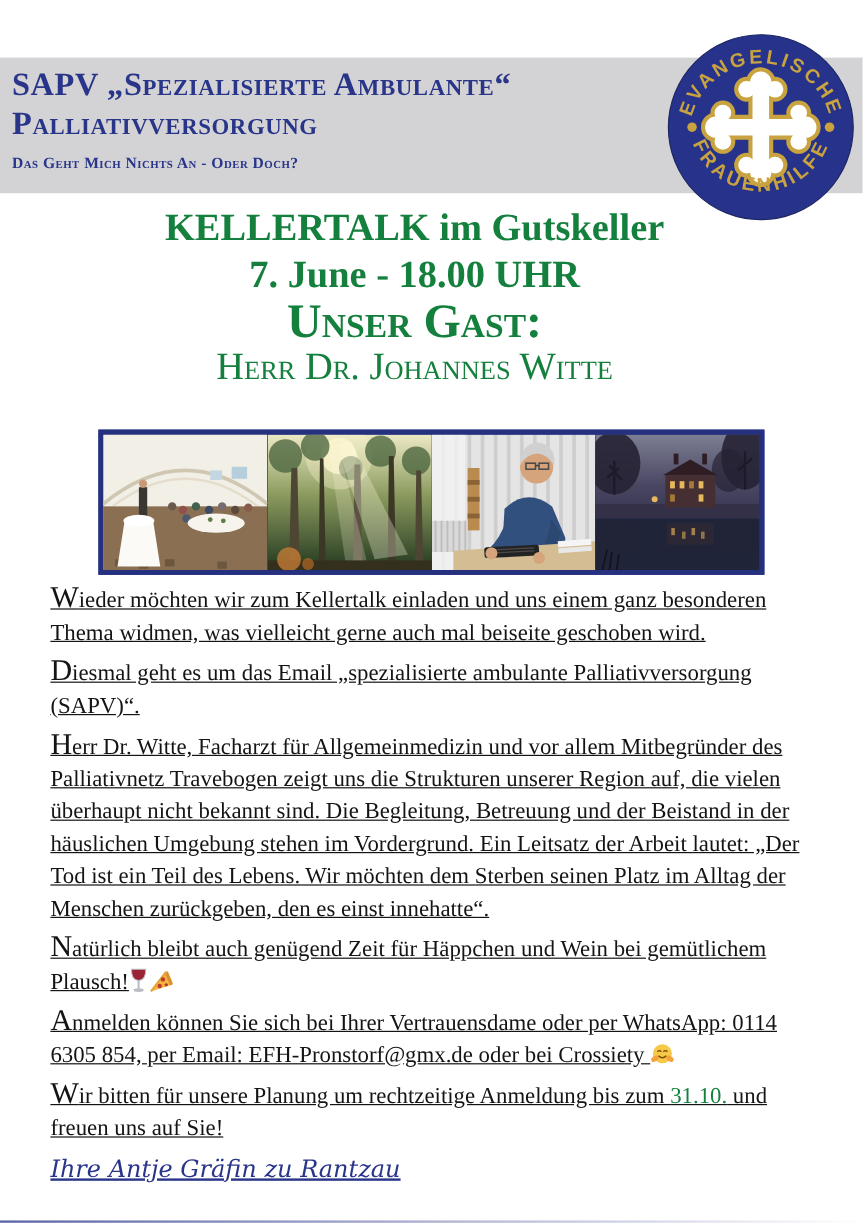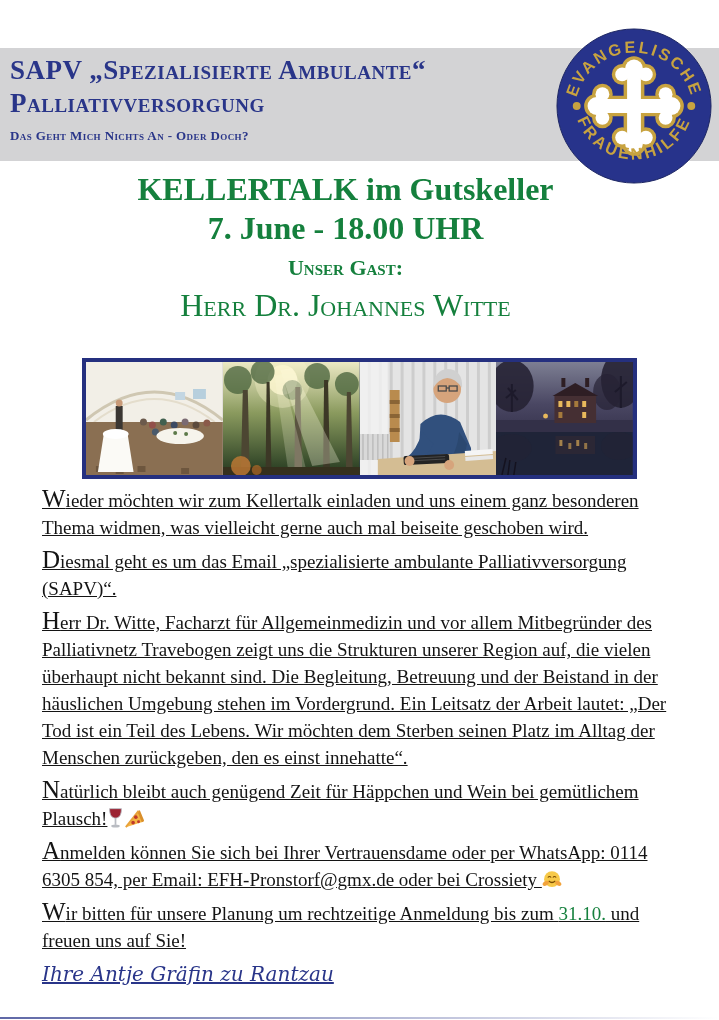--- a/index.html
+++ b/index.html
@@ -15,21 +15,21 @@
   .band-sub { font-size: 13px; line-height: 26px; font-weight: bold; margin-top: 3px; letter-spacing: 0.4px; }
 
   
   .logo { position: absolute; top: 27px; left: 555px; width: 158px; height: 158px; z-index: 5; }
   .logo svg { display: block; width: 100%; height: 100%; }
 
   
   .titles { position: absolute; left: 0; top: 170px; width: 655px; text-align: center; color: #15803d; margin-left: 18px; }
   .t-event { font-size: 32px; line-height: 39px; font-weight: bold; }
   .t-addr  { font-size: 18px; line-height: 22px; letter-spacing: 0.3px; }
-  .t-guest { font-size: 22px; line-height: 37px; font-weight: bold; margin-top: 1px; }
+  .t-guest { font-size: 40px; line-height: 37px; font-weight: bold; margin-top: 1px; }
   .t-name  { font-size: 32px; line-height: 38px; font-weight: normal; }
 
   
   .photostrip { position: absolute; left: 82px; top: 358px; width: 555px; height: 121px;
                 border: 4px solid #25307f; background: #25307f; display: flex; }
   .photo { flex: 1 1 25%; height: 100%; overflow: hidden; }
   .photo svg { display: block; width: 100%; height: 100%; }
 
   
   .content { position: absolute; left: 42px; top: 487px; width: 645px; color: #141414;

